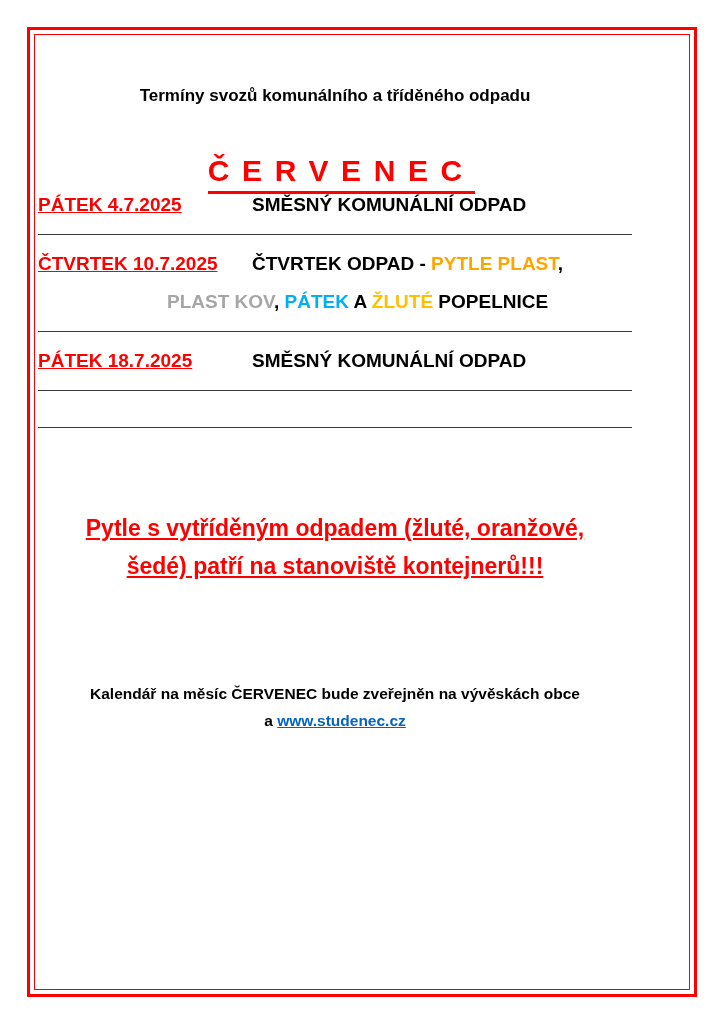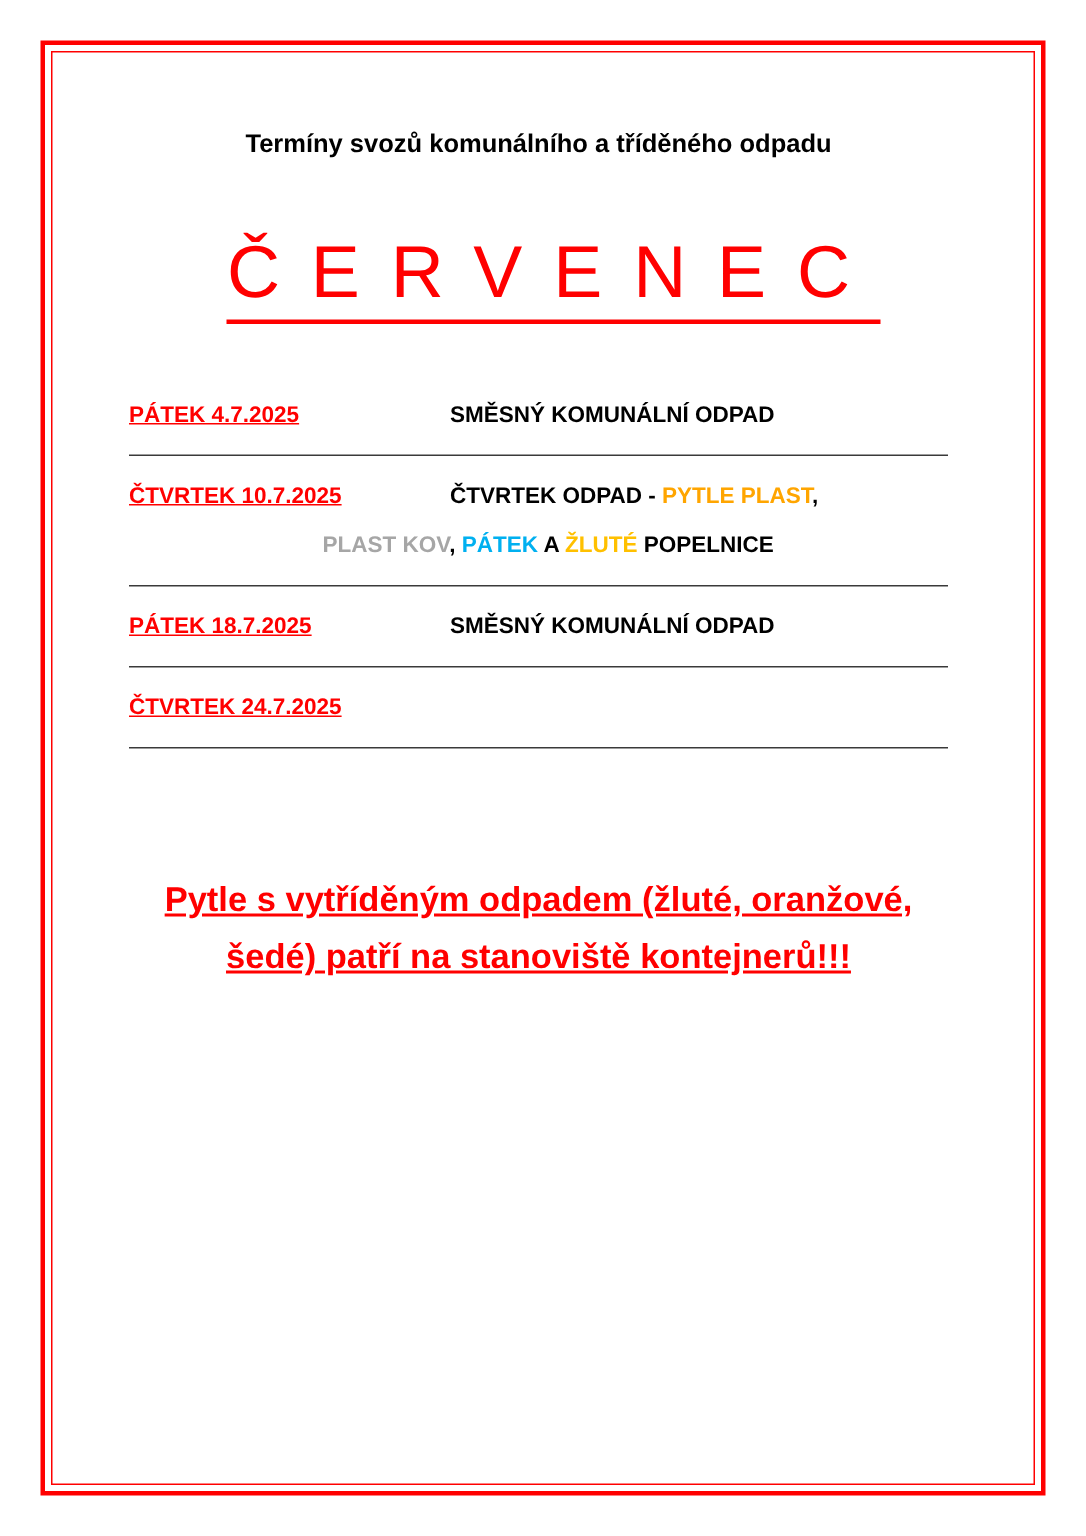--- a/index.html
+++ b/index.html
@@ -11,35 +11,35 @@
   }
   .page { position:absolute; inset:0; background:#fff; }
   .frame-outer {
     position:absolute; left:27px; top:27px; right:27px; bottom:27px;
     border:3px solid var(--red,#f00); pointer-events:none;
   }
   .frame-inner {
     position:absolute; left:34px; top:34px; right:34px; bottom:34px;
     border:1px solid var(--red,#f00); pointer-events:none;
   }
-  .content { position:relative; padding:86px 92px 0 86px; }
+  .content { position:relative; padding:86px 92px 0 38px; }
 
   .title {
     text-align:center; font-size:17px; font-weight:700; color:#000;
   }
 
   .month { text-align:center; margin-top:48px; }
   .month-text {
     display:inline-block;
-    font-size:49px; font-weight:400; color:var(--red,#f00);
+    font-size:30px; font-weight:700; color:var(--red,#f00);
     letter-spacing:0.42em; margin-right:-0.42em;
     border-bottom:3px solid var(--red,#f00); padding-bottom:3px;
   }
 
-  .schedule { margin-top:52px; font-size:15px; font-weight:700; }
+  .schedule { font-size:19px; font-weight:700; }
   .row { display:flex; align-items:baseline; }
   .date {
     color:var(--red,#f00); text-decoration:underline;
     flex:0 0 214px; width:214px;
   }
   .desc { color:#000; }
   .row2-line2 { margin-left:129px; margin-top:16px; }
   .sep {
     border:none; border-top:1px solid var(--separator,#3a3a3a);
     margin:18px 0; height:0;
@@ -94,26 +94,29 @@
       <hr class="sep">
 
       <div class="row">
           <span class="date">PÁTEK 18.7.2025</span>
           <span class="desc">SMĚSNÝ KOMUNÁLNÍ ODPAD</span>
         </div>
 
       <hr class="sep">
 
       <div class="row">
-          <span class="date">ČTVRTEK 24.7.2025</span>
         </div>
 
       <hr class="sep">
 
     </div>
 
     <div class="warning">
       <p>Pytle s vytříděným odpadem (žluté, oranžové, šedé) patří na stanoviště kontejnerů!!!</p>
     </div>
 
+    <div class="footer">
+      <div>Kalendář na měsíc ČERVENEC bude zveřejněn na vývěskách obce</div>
+      <div><span>a </span><a class="link">www.studenec.cz</a></div>
+    </div>
 
   </div>
 </div>
 
 </body></html>

